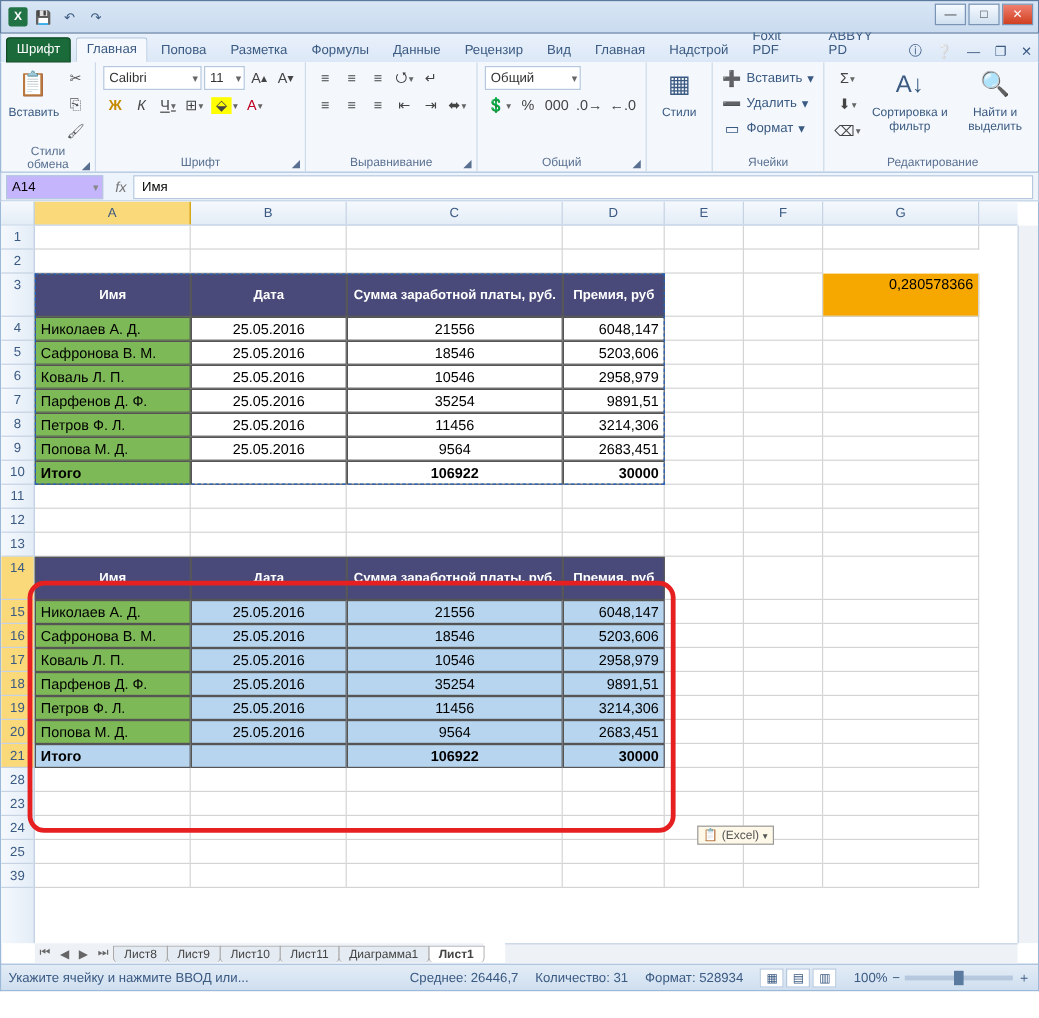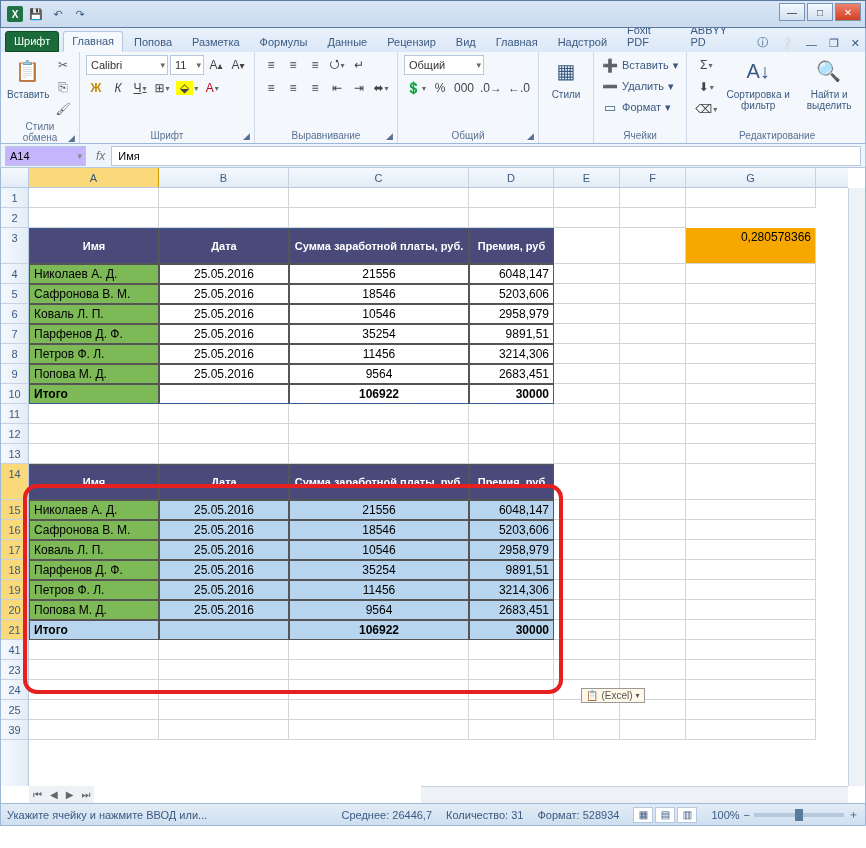--- a/index.html
+++ b/index.html
@@ -277,21 +277,21 @@
       <div class="rh">12</div>
       <div class="rh">13</div>
       <div class="rh sel" style="height: 36px;">14</div>
       <div class="rh sel">15</div>
       <div class="rh sel">16</div>
       <div class="rh sel">17</div>
       <div class="rh sel">18</div>
       <div class="rh sel">19</div>
       <div class="rh sel">20</div>
       <div class="rh sel">21</div>
-      <div class="rh">41</div>
+      <div class="rh">28</div>
       <div class="rh">23</div>
       <div class="rh">24</div>
       <div class="rh">25</div>
       <div class="rh">39</div>
     </div>
   <div class="cells" id="cells">
       <div class="row">
         <div class="cell " style="width: 130px;"></div>
         <div class="cell " style="width: 130px;"></div>
         <div class="cell " style="width: 180px;"></div>
@@ -527,20 +527,28 @@
       </div>
       <div style="position: absolute; left: 0px; top: 40px; width: 525px; height: 176px; border: 1.5px dashed rgb(32, 96, 192); pointer-events: none;"></div>
     </div>
   <div class="vscroll"></div>
 
   <div class="sheettabs">
     <span class="nav">⏮</span>
     <span class="nav">◀</span>
     <span class="nav">▶</span>
     <span class="nav">⏭</span>
+    <div id="sheettabs-inner" style="display:flex">
+        <div class="stab">Лист8</div>
+        <div class="stab">Лист9</div>
+        <div class="stab">Лист10</div>
+        <div class="stab">Лист11</div>
+        <div class="stab">Диаграмма1</div>
+        <div class="stab active">Лист1</div>
+      </div>
   </div>
   <div class="hscroll" style="left:420px;"></div>
 
   <div class="pastebadge" style="left:580px; top:520px;">
     <span>📋</span>
     <span>(Excel)</span>
       <span style="font-size:8px">▾</span>
   </div>
 
   <div class="redbox" style="left:22px; top:316px; width:540px; height:210px;"></div>

